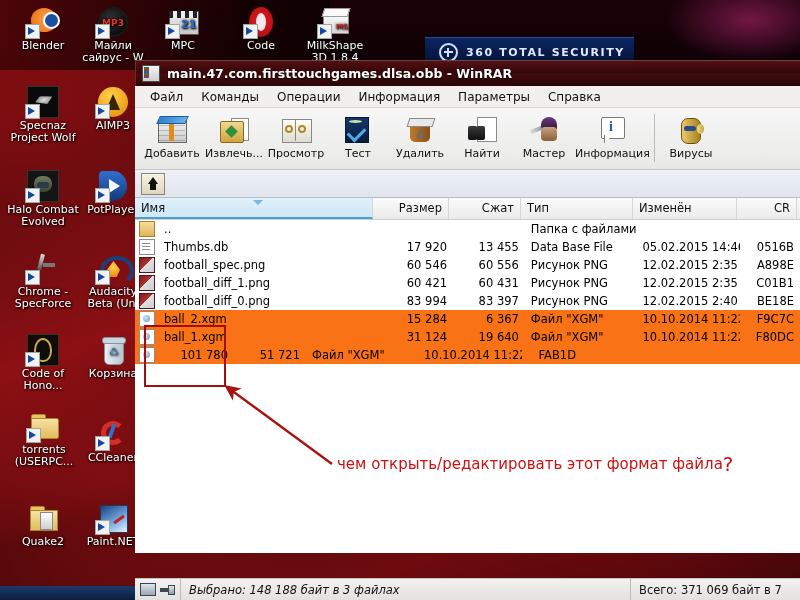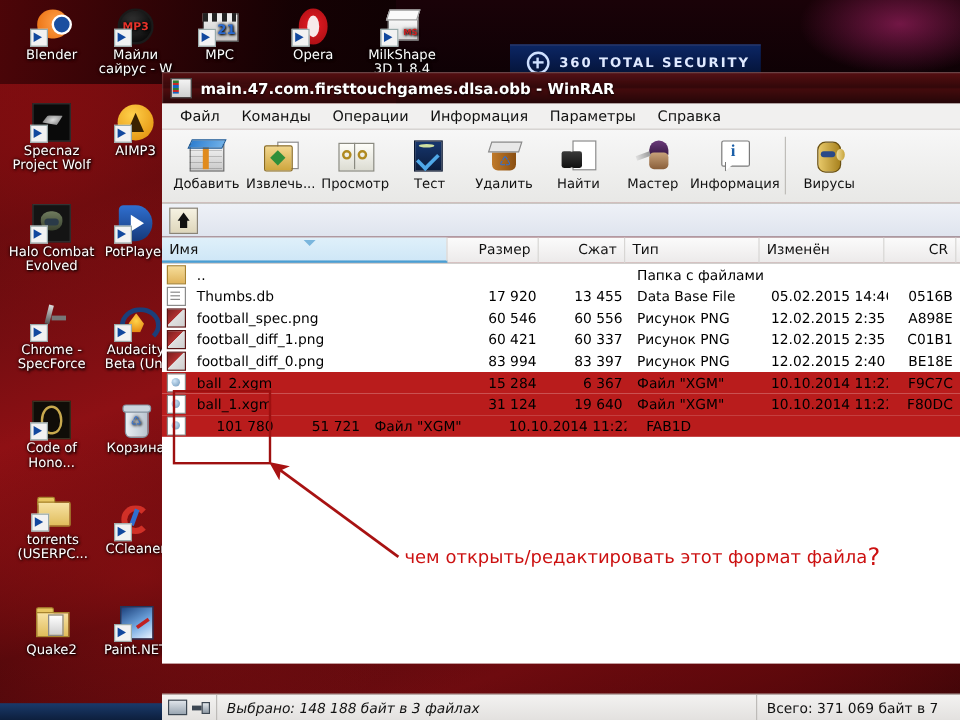--- a/index.html
+++ b/index.html
@@ -82,21 +82,21 @@
     position:relative;}
   #listhdr .col{box-sizing:border-box;border-right:1px solid #d8d6d4;padding:0 6px;height:21px;
     line-height:21px;overflow:hidden;white-space:nowrap;}
   #listhdr .col.nm{background:linear-gradient(180deg,#dff0fa,#cfe7f7);border-bottom:2px solid #4a9fd4;}
   #listhdr .col.r{text-align:right;}
   #listhdr .sortmark{position:absolute;left:118px;top:2px;width:0;height:0;
     border-left:5px solid transparent;border-right:5px solid transparent;border-top:5px solid #7ab6dd;}
 
   #list{background:#fff;height:333px;position:relative;overflow:hidden;font-size:11.5px;color:#000;}
   .row{height:18px;display:flex;align-items:center;white-space:nowrap;}
-  .row.sel{background:#b91c1c;}
+  .row.sel{background:#f97316;}
   .row .c{box-sizing:border-box;padding:0 6px;overflow:hidden;height:18px;line-height:18px;}
   .row .c.r{text-align:right;}
   .fico{width:14px;height:14px;margin:0 3px 0 4px;position:relative;flex:none;}
   .fico.folder{background:linear-gradient(180deg,#f6dd9a,#e0b45c);border:1px solid #a8822f;}
   .fico.db{background:#fff;border:1px solid #8b8b8b;}
   .fico.db:after{content:"";position:absolute;left:2px;top:3px;width:8px;height:1px;
     box-shadow:0 3px 0 #8b8b8b,0 6px 0 #8b8b8b;background:#8b8b8b;}
   .fico.png{background:linear-gradient(135deg,#7e1f1f 0%,#b03030 45%,#e0e0e0 46%,#cfcfcf 100%);
     border:1px solid #5a1414;}
   .fico.xgm{background:#fff;border:1px solid #8b8b8b;border-radius:1px;}
@@ -159,21 +159,21 @@
   </div>
   <span class="lbl">MPC</span>
 </div>
 
 <div class="dicon" style="left:226px;top:6px">
   <div class="gfx">
     <div style="position:absolute;left:4px;top:1px;width:24px;height:30px;border-radius:50%;background:radial-gradient(circle at 50% 45%,#e61b23,#a30d12)"></div>
     <div style="position:absolute;left:11px;top:7px;width:10px;height:18px;border-radius:50%;background:#f7e9e9"></div>
     <span class="shortcut"></span>
   </div>
-  <span class="lbl">Opera</span>
+  <span class="lbl">Code</span>
 </div>
 
 <div class="dicon" style="left:300px;top:6px">
   <div class="gfx">
     <div style="position:absolute;left:4px;top:6px;width:24px;height:20px;background:linear-gradient(180deg,#fff,#d8d8d8);border:1px solid #8a8a8a"></div>
     <div style="position:absolute;left:4px;top:2px;width:24px;height:7px;background:#fafafa;border:1px solid #9a9a9a;transform:skewX(-18deg)"></div>
     <div style="position:absolute;left:17px;top:15px;color:#cc2222;font-size:7px;font-weight:bold">MS</div>
     <span class="shortcut"></span>
   </div>
   <span class="lbl">MilkShape
@@ -436,21 +436,21 @@
       <span class="c r" style="width:76px">60 546</span>
       <span class="c r" style="width:72px">60 556</span>
       <span class="c" style="width:112px">Рисунок PNG</span>
       <span class="c" style="width:104px">12.02.2015 2:35</span>
       <span class="c r" style="width:60px">A898E</span>
     </div>
     <div class="row">
       <span class="fico png"></span>
       <span class="c" style="width:220px">football_diff_1.png</span>
       <span class="c r" style="width:76px">60 421</span>
-      <span class="c r" style="width:72px">60 337</span>
+      <span class="c r" style="width:72px">60 431</span>
       <span class="c" style="width:112px">Рисунок PNG</span>
       <span class="c" style="width:104px">12.02.2015 2:35</span>
       <span class="c r" style="width:60px">C01B1</span>
     </div>
     <div class="row">
       <span class="fico png"></span>
       <span class="c" style="width:220px">football_diff_0.png</span>
       <span class="c r" style="width:76px">83 994</span>
       <span class="c r" style="width:72px">83 397</span>
       <span class="c" style="width:112px">Рисунок PNG</span>

